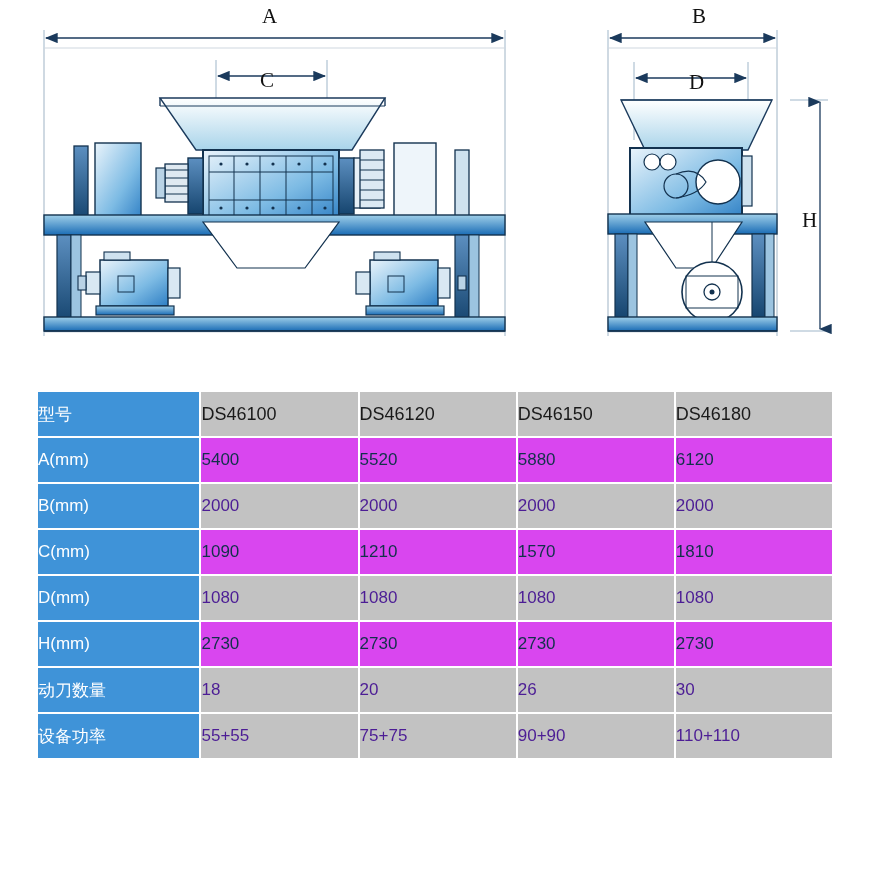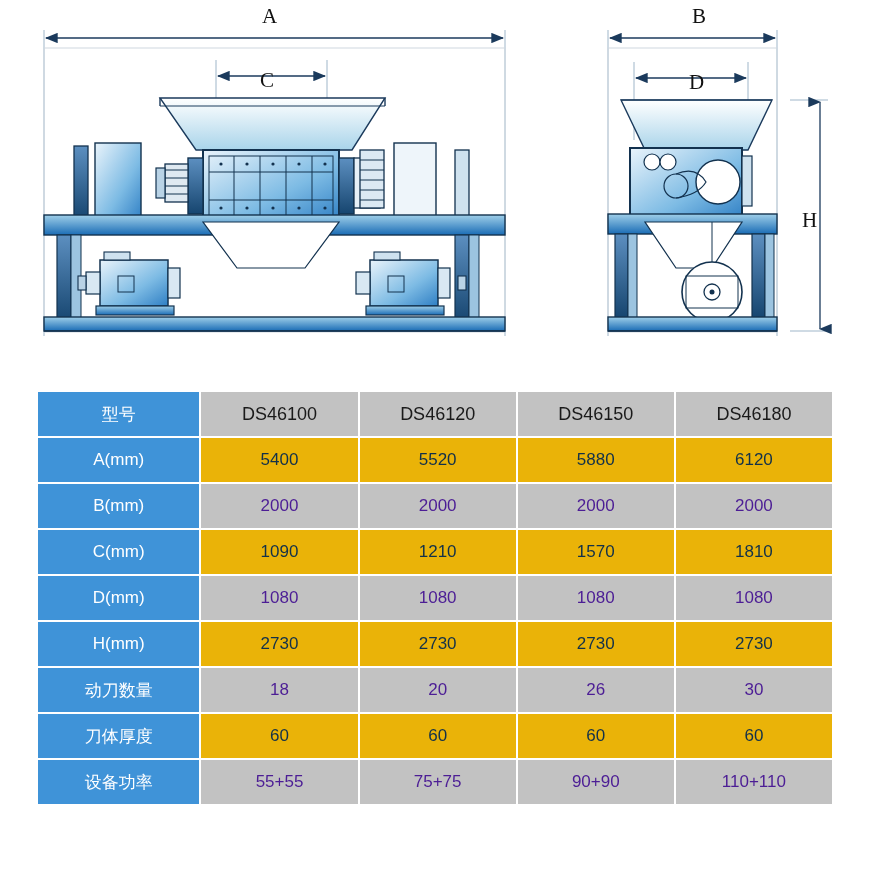--- a/index.html
+++ b/index.html
@@ -43,21 +43,21 @@
   
   .spec-table {
     position: absolute;
     left: 36px;
     top: 390px;
     border-collapse: collapse;
     width: 798px;
   }
   .spec-table td {
     height: 44px;
-    text-align: center;
+    text-align: left;
     vertical-align: middle;
     font-size: 17px;
     color: #1a1a1a;
     border: 2px solid #ffffff;
     padding: 0;
   }
   .spec-table td.head-label {
     width: 164px;
     background: #3f93d8;
     color: #ffffff;
@@ -68,21 +68,21 @@
     background: #c2c2c2;
     color: #1a1a1a;
     font-size: 18px;
   }
   .spec-table td.row-label {
     width: 164px;
     background: #3f93d8;
     color: #ffffff;
   }
   .spec-table tr.band-blue td.cell {
-    background: #eab308;
+    background: #d946ef;
     color: #12314a;
   }
   .spec-table tr.band-gray td.cell {
     background: #c2c2c2;
     color: #4c1d95;
   }
   .cell {
     width: 158px;
   }
   .cjk {
@@ -343,27 +343,20 @@
 
 
       <tr class="band-gray">
         <td class="row-label cjk">动刀数量</td>
         <td class="cell">18</td>
         <td class="cell">20</td>
         <td class="cell">26</td>
         <td class="cell">30</td>
       </tr>
 
-      <tr class="band-blue">
-        <td class="row-label cjk">刀体厚度</td>
-        <td class="cell">60</td>
-        <td class="cell">60</td>
-        <td class="cell">60</td>
-        <td class="cell">60</td>
-      </tr>
 
       <tr class="band-gray">
         <td class="row-label cjk">设备功率</td>
         <td class="cell">55+55</td>
         <td class="cell">75+75</td>
         <td class="cell">90+90</td>
         <td class="cell">110+110</td>
       </tr>
     </tbody>
   </table>

